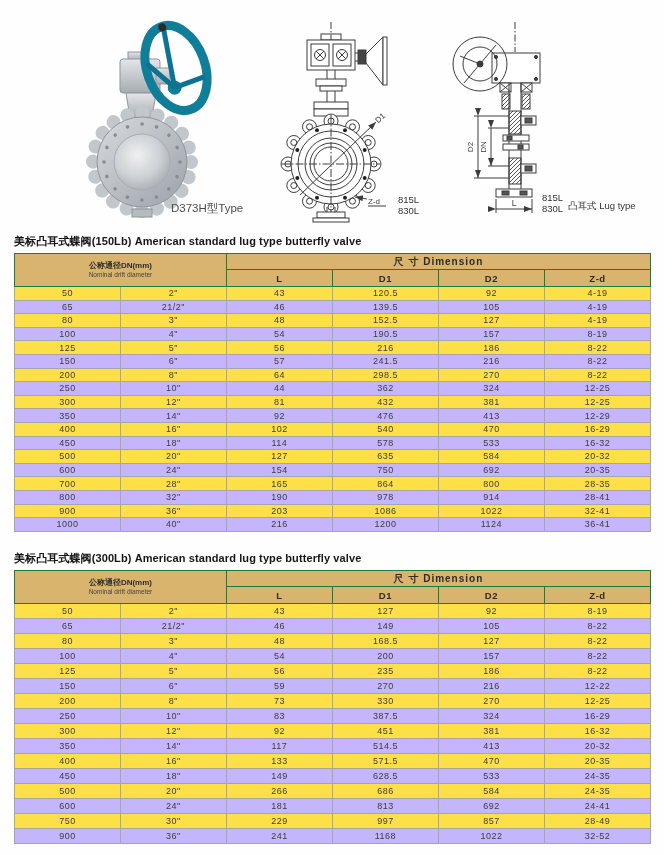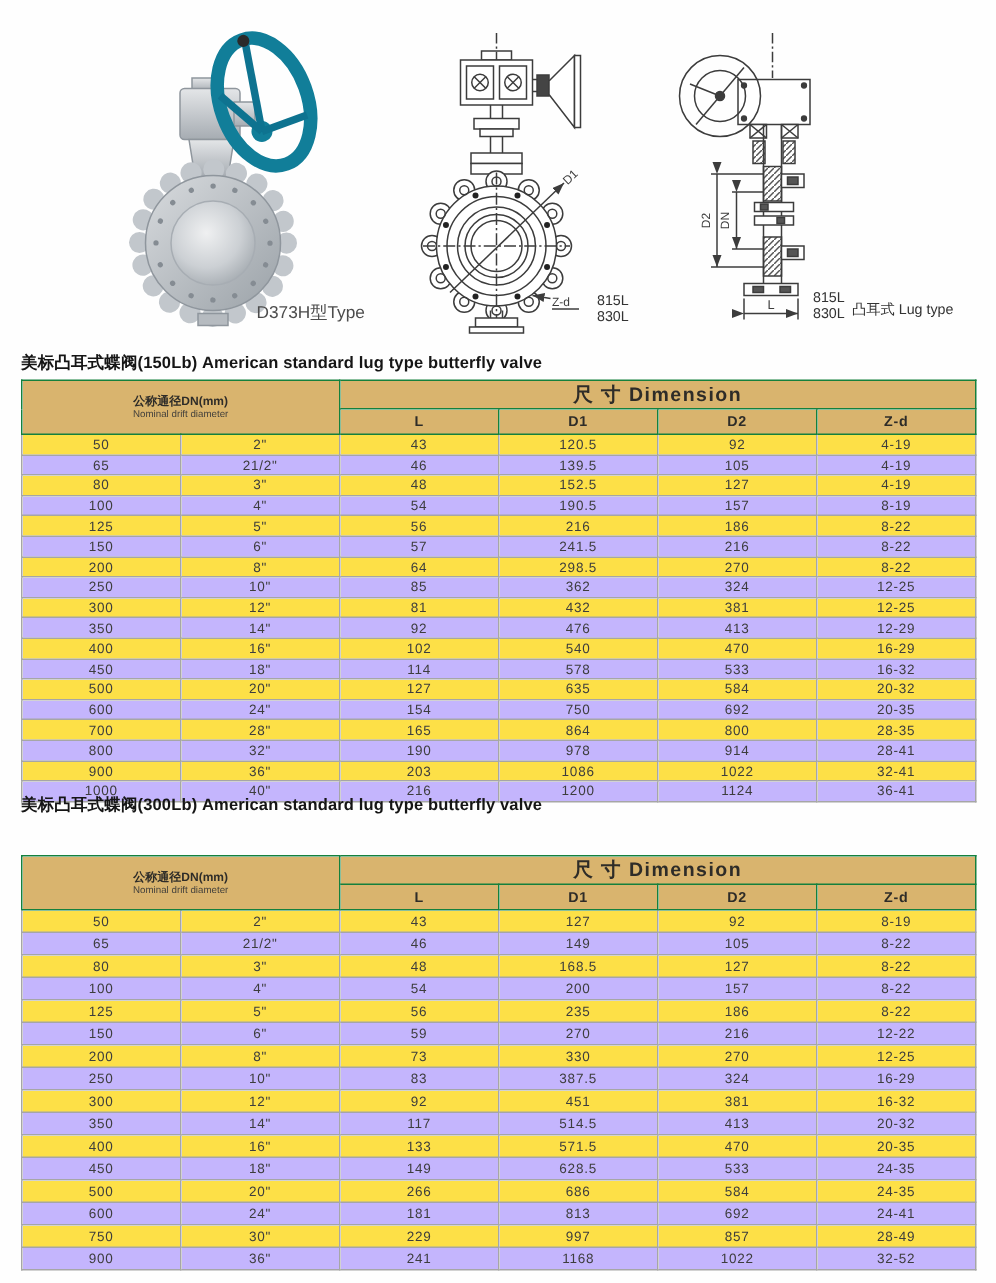--- a/index.html
+++ b/index.html
@@ -7,35 +7,35 @@
     width:664px;height:855px;position:relative;background:#fefefe;
     font-family:"Liberation Sans","DejaVu Sans",sans-serif;overflow:hidden;
   }
   .figures{position:absolute;left:0;top:16px;width:664px;height:212px;}
   .fig{position:absolute;top:0;}
   .title{
     position:absolute;left:14px;font-size:11px;font-weight:bold;color:#151515;
     white-space:nowrap;letter-spacing:0.1px;
   }
   #title150{top:234px;}
-  #title300{top:529px;}
+  #title300{top:551px;}
   table.spec{
     position:absolute;left:14px;width:637px;table-layout:fixed;
     border-collapse:collapse;background:#fff;
   }
   #table150{top:253px;}
   #table300{top:570px;}
   .spec th,.spec td{
     border:1px solid #a6a6a6;text-align:center;vertical-align:middle;
     padding:0;overflow:hidden;white-space:nowrap;
   }
   .spec thead th{
     background:#D9B46E;border:1px solid #15803d;color:#2e2c28;
   }
-  .spec .dim-label{font-size:13px;font-weight:bold;height:15px;letter-spacing:1px;}
+  .spec .dim-label{font-size:10px;font-weight:bold;height:15px;letter-spacing:1px;}
   .spec .h2 th{font-size:9.5px;font-weight:bold;height:16px;letter-spacing:0.5px;}
   .dn1{font-size:8px;font-weight:bold;line-height:10px;}
   .dn2{font-size:6.5px;font-weight:normal;line-height:8px;color:#45423c;}
   .spec tbody td{font-size:9px;color:#3d3d3d;letter-spacing:0.5px;}
   #table150 tbody td{height:12.6px;}
   #table300 tbody td{height:14px;}
   .spec tbody tr.odd{background:#fde047;}
   .spec tbody tr.even{background:#c4b5fd;}
   svg text{font-family:"Liberation Sans","DejaVu Sans",sans-serif;}
 </style>
@@ -328,21 +328,21 @@
         <td>200</td>
         <td>8"</td>
         <td>64</td>
         <td>298.5</td>
         <td>270</td>
         <td>8-22</td>
       </tr>
       <tr class="even">
         <td>250</td>
         <td>10"</td>
-        <td>85</td>
+        <td>44</td>
         <td>362</td>
         <td>324</td>
         <td>12-25</td>
       </tr>
       <tr class="odd">
         <td>300</td>
         <td>12"</td>
         <td>81</td>
         <td>432</td>
         <td>381</td>

